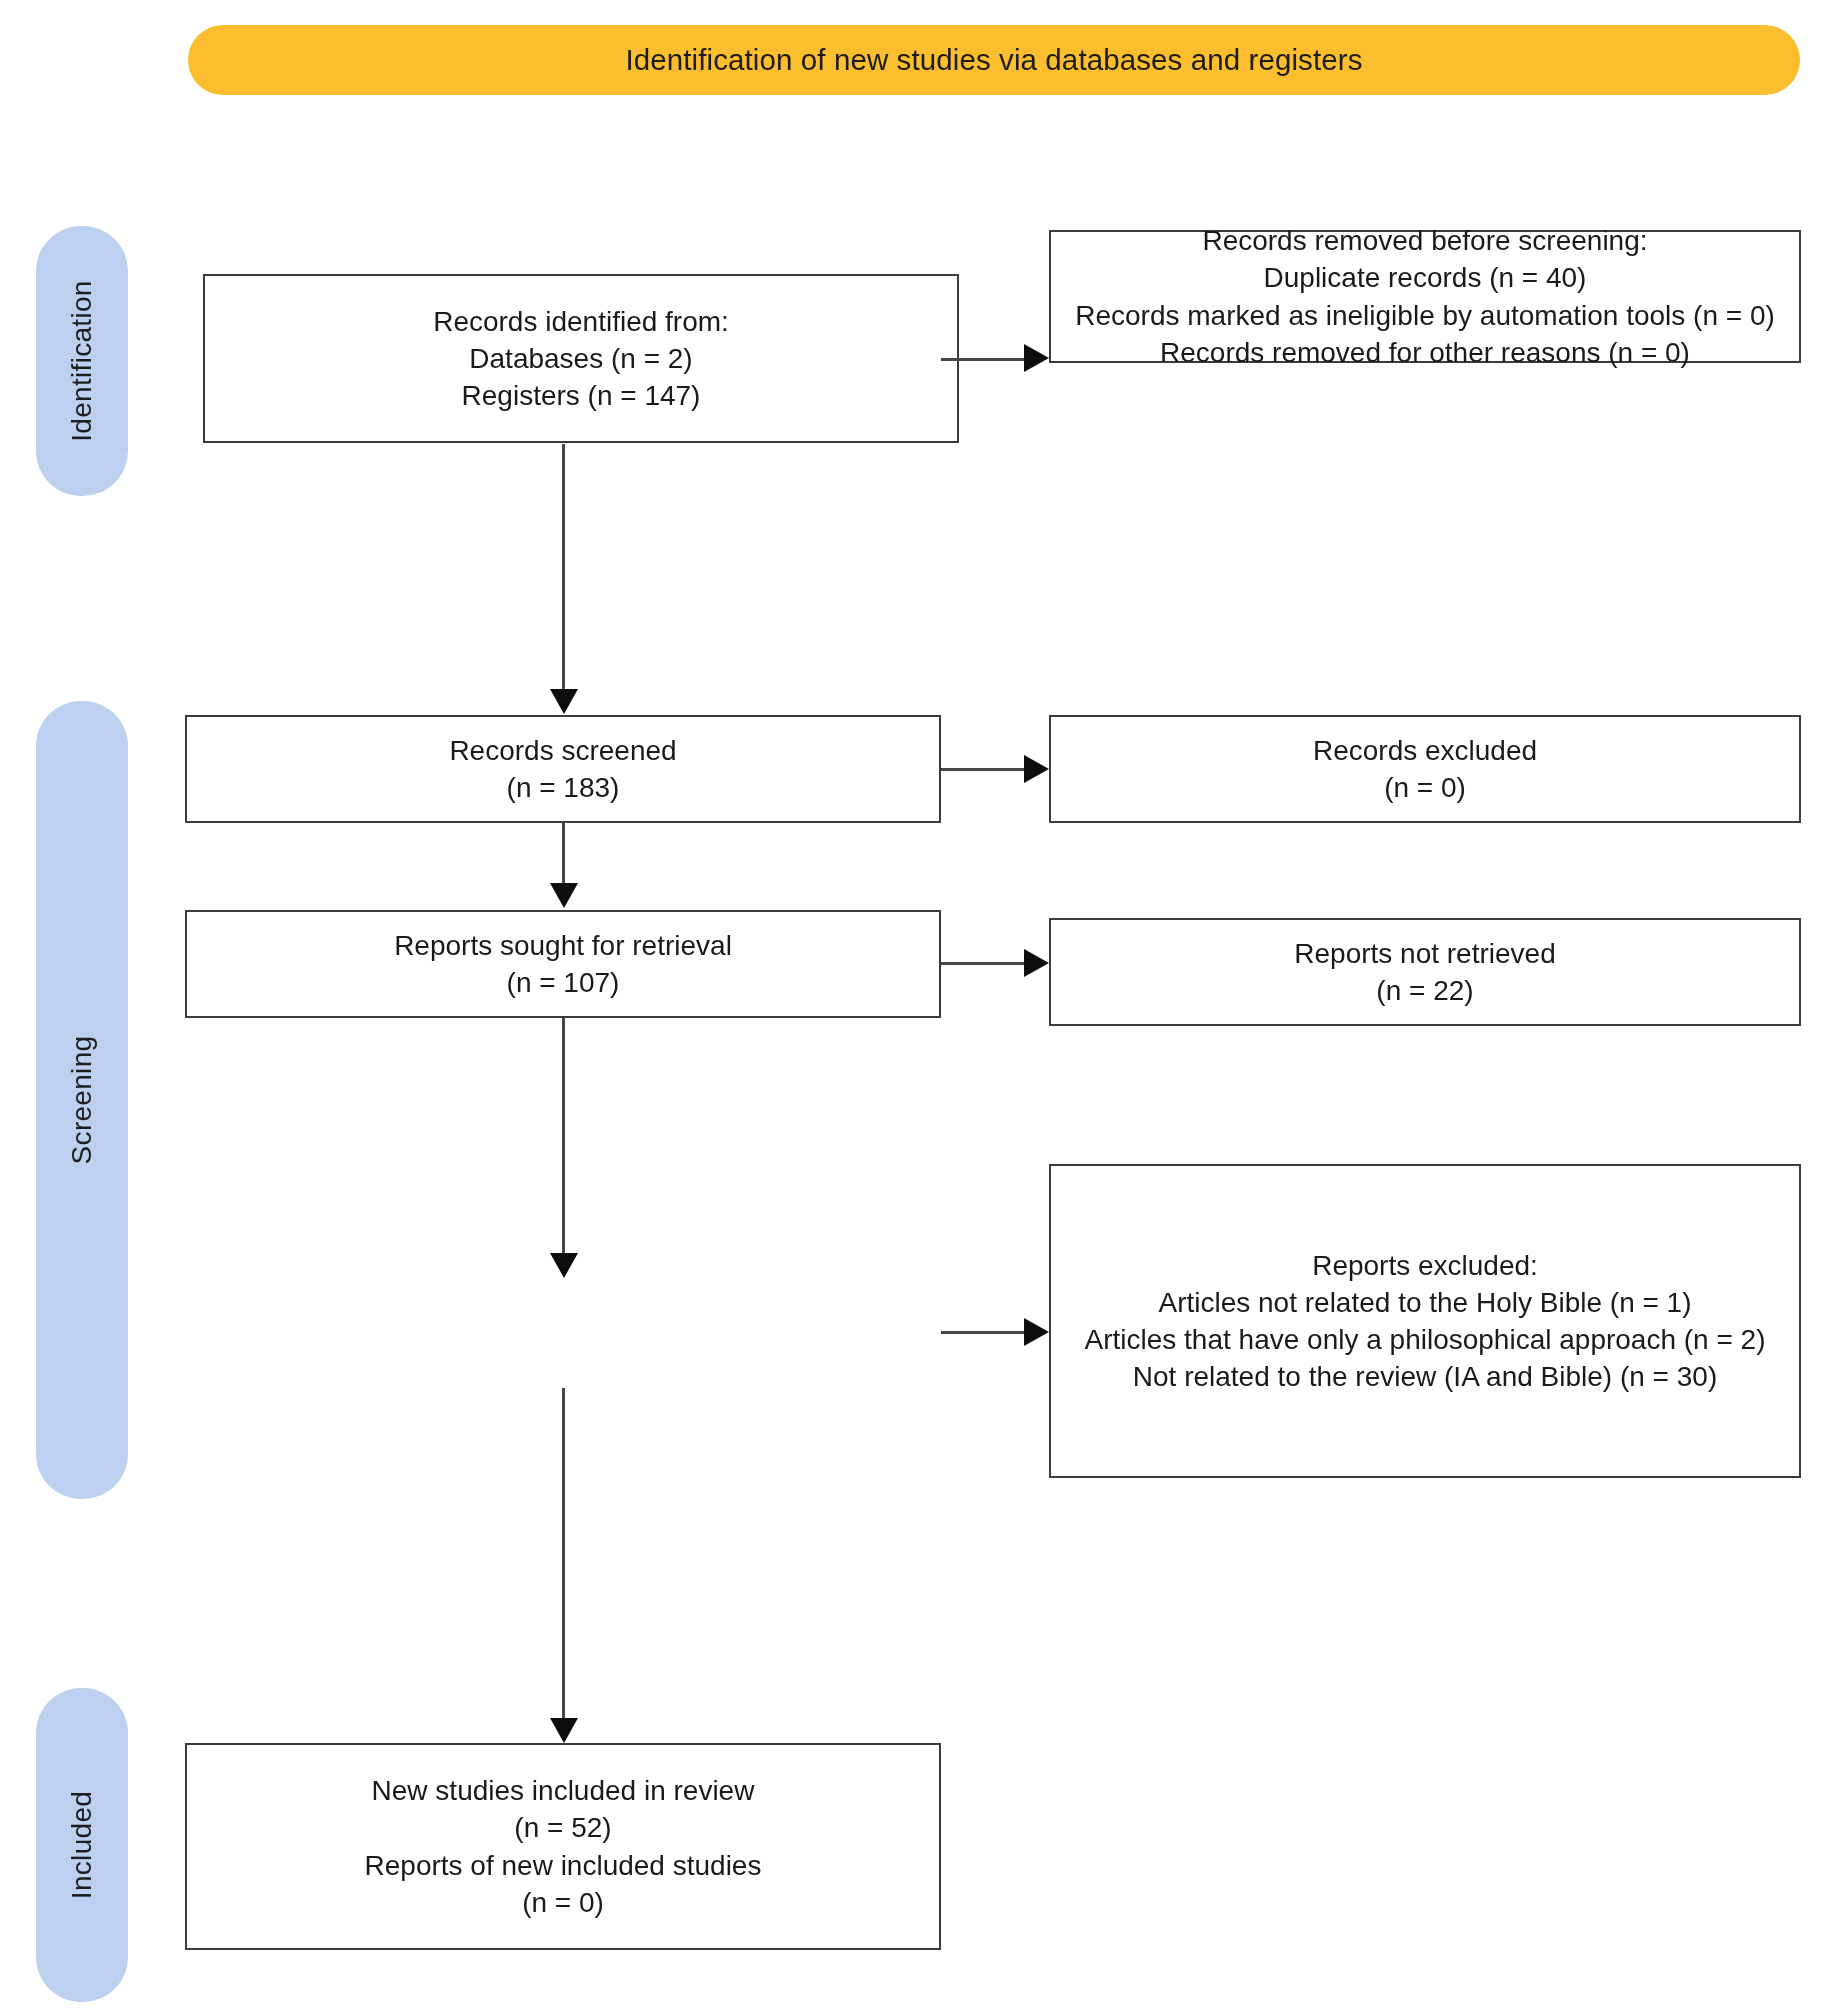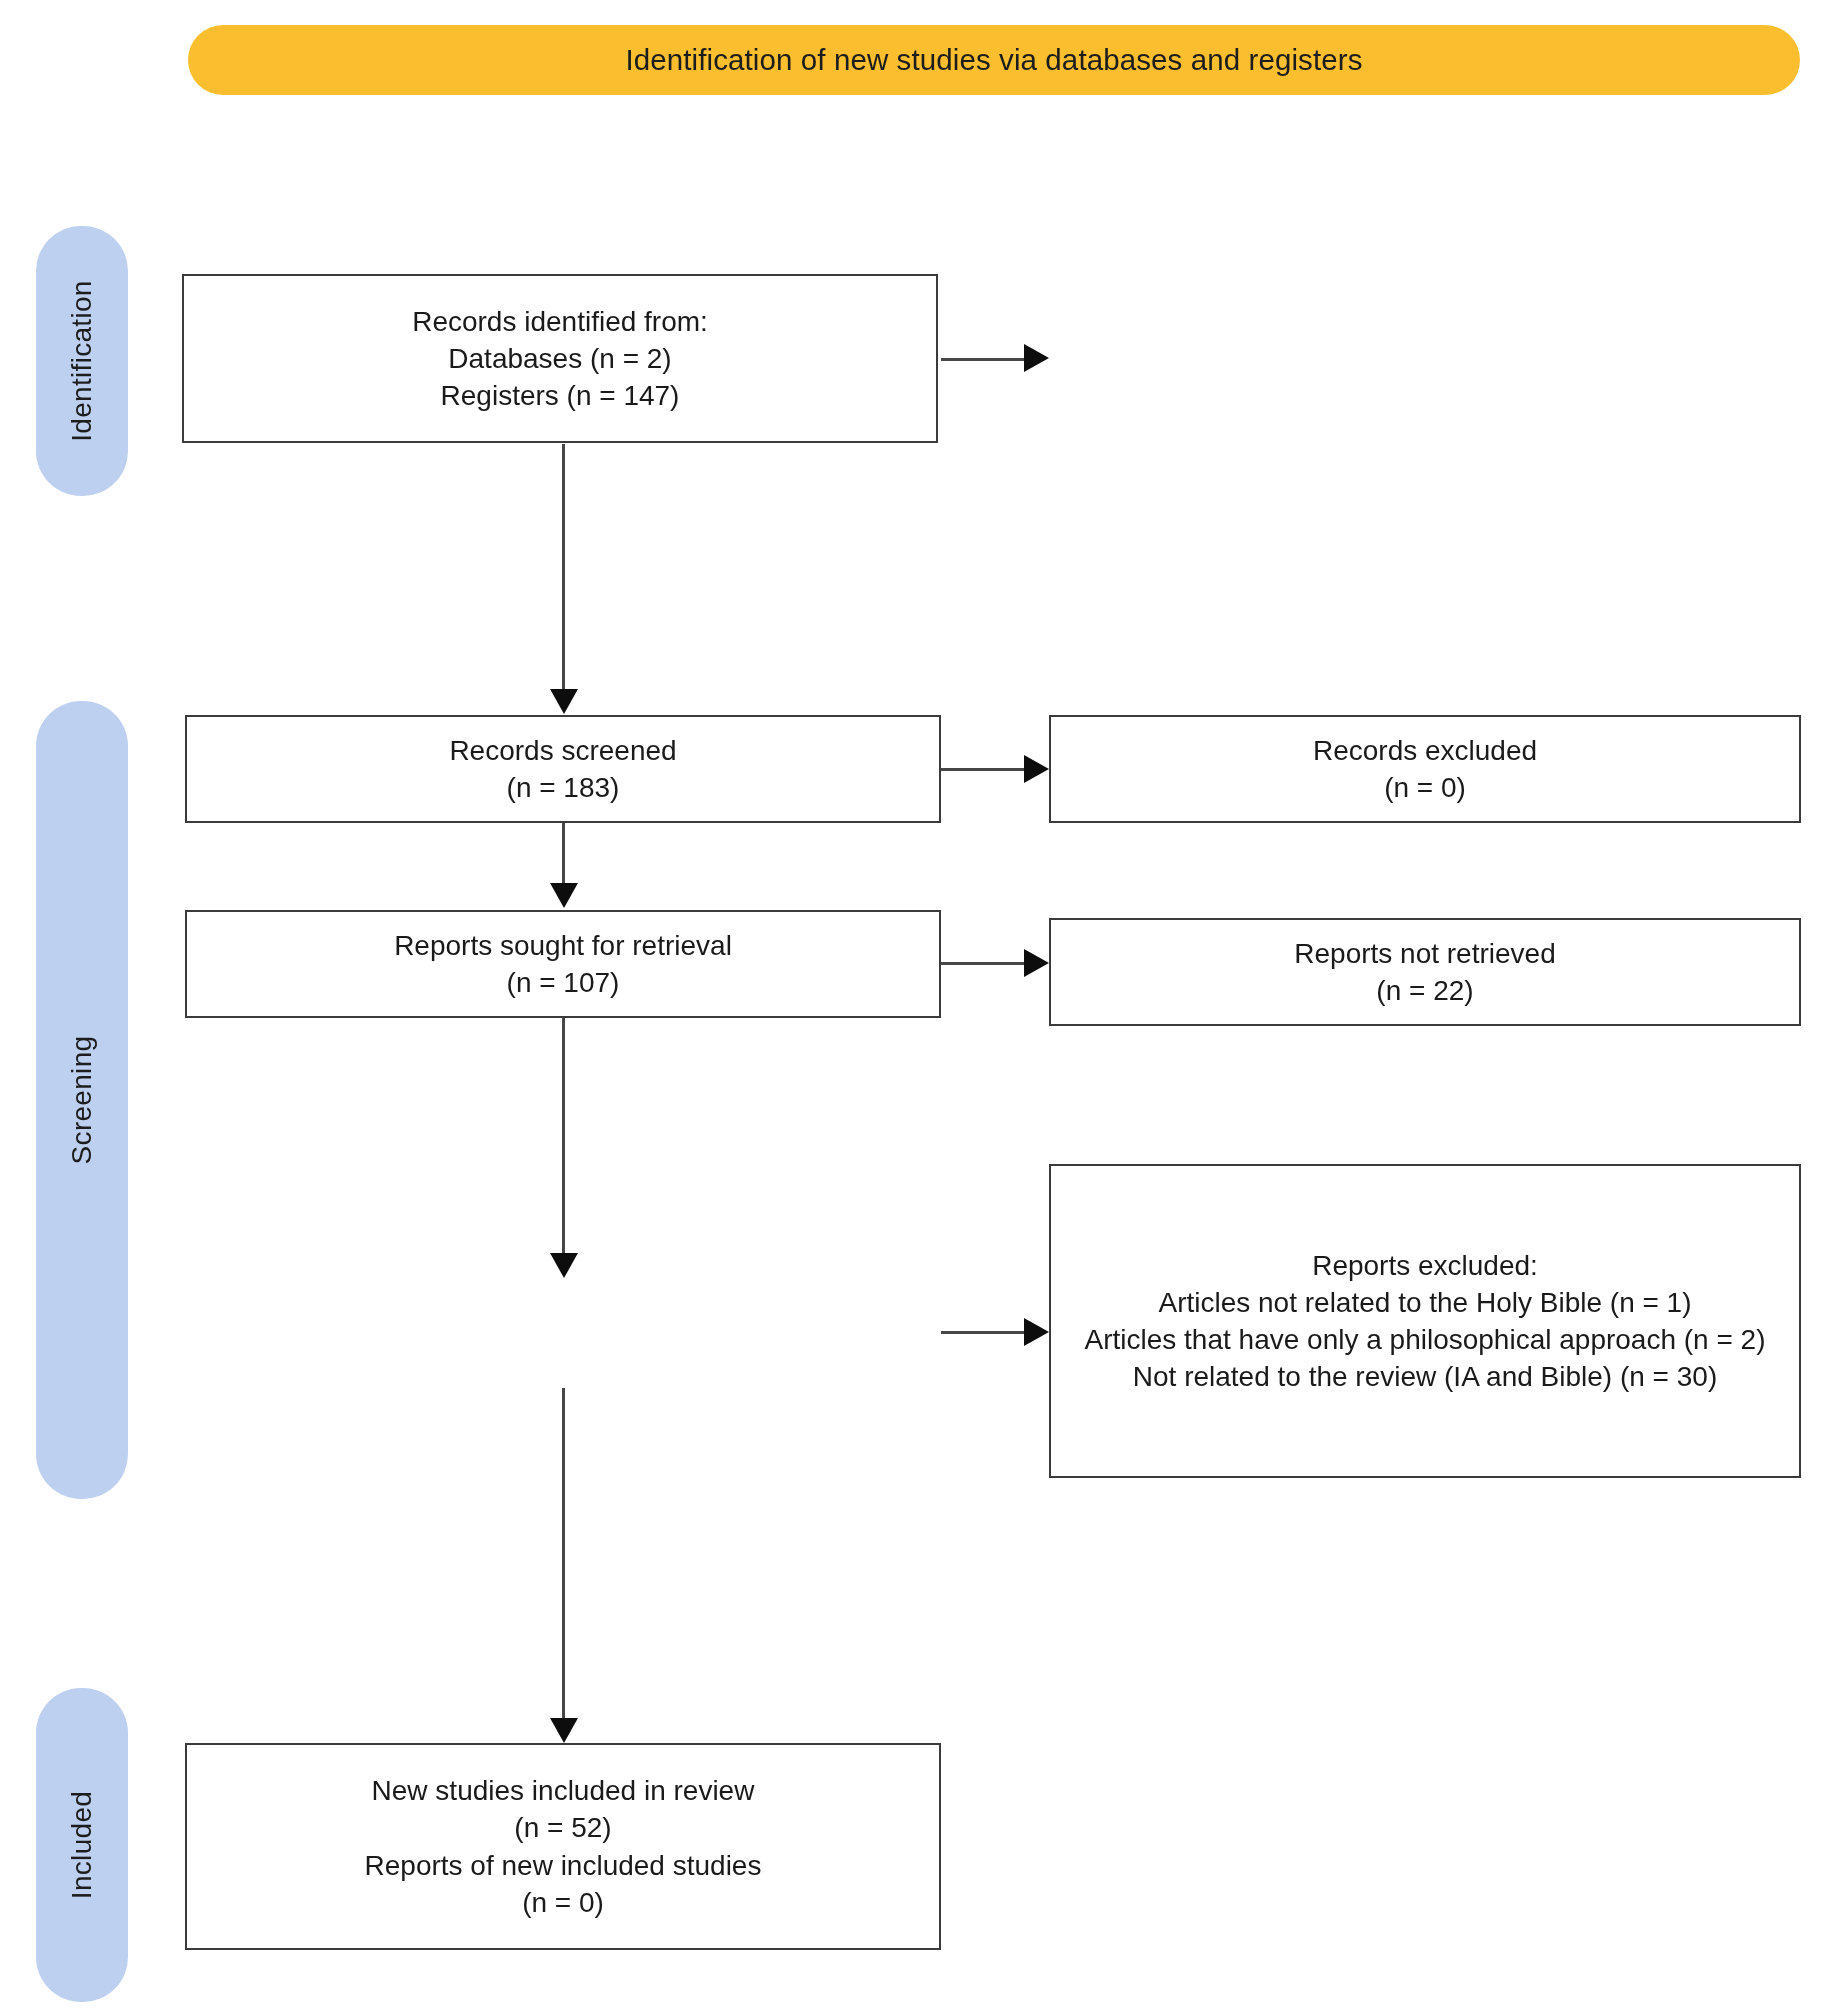--- a/index.html
+++ b/index.html
@@ -77,21 +77,21 @@
   }
   .box-text {
     font-size: 28px;
     line-height: 1.33;
     color: #1a1a1a;
     text-align: center;
     white-space: pre-line;
   }
 
   
-  #box-identified   { left: 182px; top: 274px;  width: 756px; height: 169px; }
+  #box-identified   { left: 203px; top: 274px;  width: 756px; height: 169px; }
   #box-screened     { left: 185px; top: 715px; width: 756px; height: 108px; }
   #box-sought       { left: 185px; top: 910px; width: 756px; height: 108px; }
   #box-eligibility  { left: 185px; top: 1280px; width: 756px; height: 108px; }
   #box-included     { left: 185px; top: 1743px; width: 756px; height: 207px; }
 
   
   #box-removed      { left: 1049px; top: 230px;  width: 752px; height: 133px; }
   #box-excluded     { left: 1049px; top: 715px; width: 752px; height: 108px; }
   #box-notretrieved { left: 1049px; top: 910px; width: 752px; height: 108px; margin-top: 8px; }
   #box-reportsexcl  { left: 1049px; top: 1164px; width: 752px; height: 314px; }
@@ -142,20 +142,26 @@
   <div class="stage" id="stage-included">
     <span class="stage-label">Included</span>
   </div>
 
   <div class="box" id="box-identified">
     <div class="box-text">Records identified from:
 Databases (n = 2)
 Registers (n = 147)</div>
   </div>
 
+  <div class="box" id="box-removed">
+    <div class="box-text">Records removed before screening:
+Duplicate records (n = 40)
+Records marked as ineligible by automation tools (n = 0)
+Records removed for other reasons (n = 0)</div>
+  </div>
 
   <div class="box" id="box-screened">
     <div class="box-text">Records screened
 (n = 183)</div>
   </div>
 
   <div class="box" id="box-excluded">
     <div class="box-text">Records excluded
 (n = 0)</div>
   </div>

